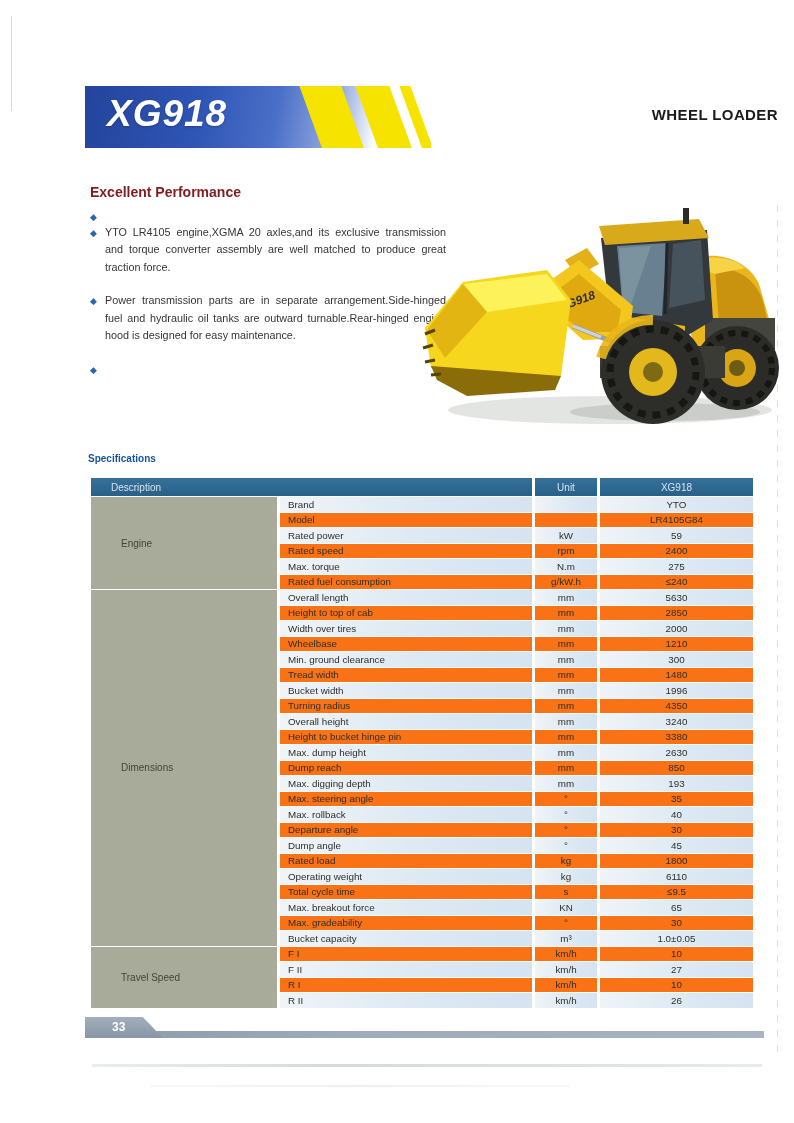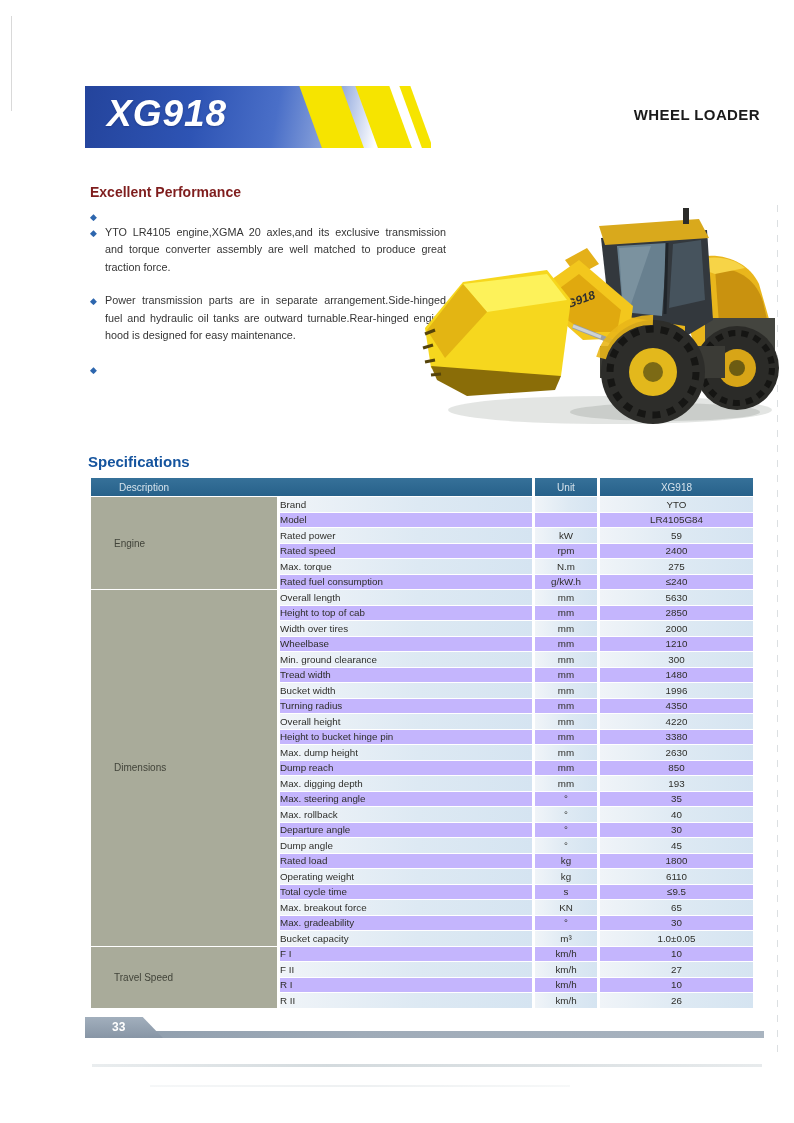--- a/index.html
+++ b/index.html
@@ -25,50 +25,50 @@
   .banner-title {
     position:absolute; left:22px; top:7px; font-size:37px; font-weight:bold; font-style:italic;
     color:#ffffff; letter-spacing:1px; text-shadow:0 1px 2px rgba(20,40,100,.45);
   }
   .stripe { position:absolute; top:-8px; height:80px; background:#f6e400; transform:skewX(20deg); }
   .stripe-1 { left:226px; width:42px; }
   .stripe-2 { left:282px; width:34px; }
   .stripe-3 { left:326px; width:11px; }
 
   .wheel-loader-label {
-    position:absolute; right:34px; top:106px; font-size:15px; font-weight:bold;
+    position:absolute; right:16px; top:106px; font-size:15px; font-weight:bold;
     color:#1b1b1b; letter-spacing:.4px;
   }
 
   
   .perf-title { position:absolute; left:90px; top:184px; font-size:14px; font-weight:bold; color:#7f1d1d; }
   .bullets { position:absolute; left:90px; top:208px; width:356px; }
   .bullet { position:relative; padding-left:15px; margin-bottom:16px; font-size:10.8px;
     line-height:1.62; color:#353535; text-align:justify; }
   .bullet .marker { position:absolute; left:0; top:2px; color:#2d66ae; font-size:9px; }
 
   
   .loader-art { position:absolute; left:415px; top:198px; width:375px; height:245px; }
 
   
-  .spec-title { position:absolute; left:88px; top:453px; font-size:15px; font-weight:bold; color:#15549e; }
+  .spec-title { position:absolute; left:88px; top:453px; font-size:10px; font-weight:bold; color:#15549e; }
   .spec-table-wrap { position:absolute; left:88px; top:477px; }
   table.spec { border-collapse:separate; border-spacing:3px 1px; table-layout:fixed; width:668px; }
   table.spec th {
     height:18px; background:linear-gradient(#367199,#27618a); color:#d6e3ec;
     font-weight:normal; font-size:10px; padding:0; text-align:center;
   }
-  table.spec th.desc { text-align:left; padding-left:28px;margin-top:6px; }
+  table.spec th.desc { text-align:left; padding-left:20px;margin-top:6px; }
   table.spec td { height:14.5px; padding:0; font-size:9.8px; color:#2e2e2a; vertical-align:middle; }
-  table.spec td.name { text-align:left; }
+  table.spec td.name { text-align:left; padding-left:8px; }
   table.spec td.unit, table.spec td.value { text-align:center; }
   tr.light td { background:linear-gradient(90deg,#f0f4f8 0%, #dde9f3 55%, #d5e4f1 100%); }
-  tr.dark td { background:#c4b5fd; }
+  tr.dark td { background:#f97316; }
   tr.light td.glabel, tr.dark td.glabel {
-    background:#a9ab9a; color:#42443a; text-align:left; padding-left:23px; font-size:10px;
+    background:#a9ab9a; color:#42443a; text-align:left; padding-left:30px; font-size:10px;
   }
 
   
   .page-bar { position:absolute; left:96px; top:1031px; width:668px; height:7px;
     background:linear-gradient(90deg,#8d9cab,#9fabb8 40%,#a9b4c0); }
   .page-tab { position:absolute; left:85px; top:1017px; width:78px; height:21px;
     background:linear-gradient(#a2afbd,#8795a5);
     clip-path:polygon(0 0, 74% 0, 100% 100%, 0 100%); }
   .page-tab span { position:absolute; left:15px; top:3px; color:#ffffff; font-size:12px; font-weight:bold;margin-left:12px; }
 </style>
@@ -259,21 +259,21 @@
             <td class="value">1996</td>
           </tr>
           <tr class="dark">
             <td class="name">Turning radius</td>
             <td class="unit">mm</td>
             <td class="value">4350</td>
           </tr>
           <tr class="light">
             <td class="name">Overall height</td>
             <td class="unit">mm</td>
-            <td class="value">4220</td>
+            <td class="value">3240</td>
           </tr>
           <tr class="dark">
             <td class="name">Height to bucket hinge pin</td>
             <td class="unit">mm</td>
             <td class="value">3380</td>
           </tr>
           <tr class="light">
             <td class="name">Max. dump height</td>
             <td class="unit">mm</td>
             <td class="value">2630</td>

